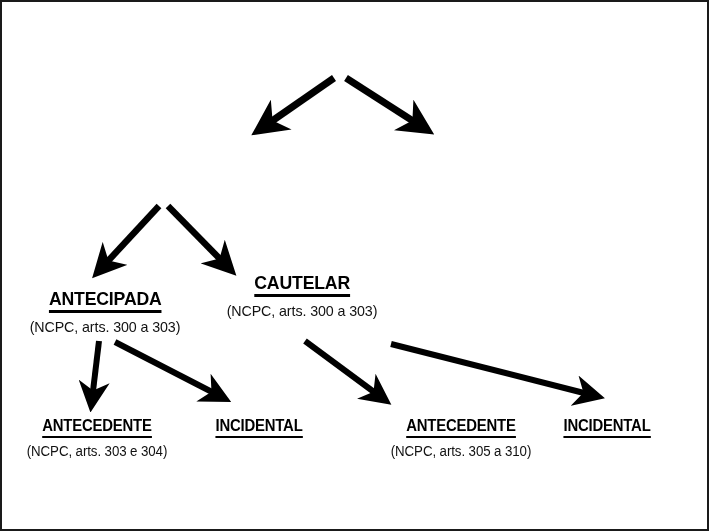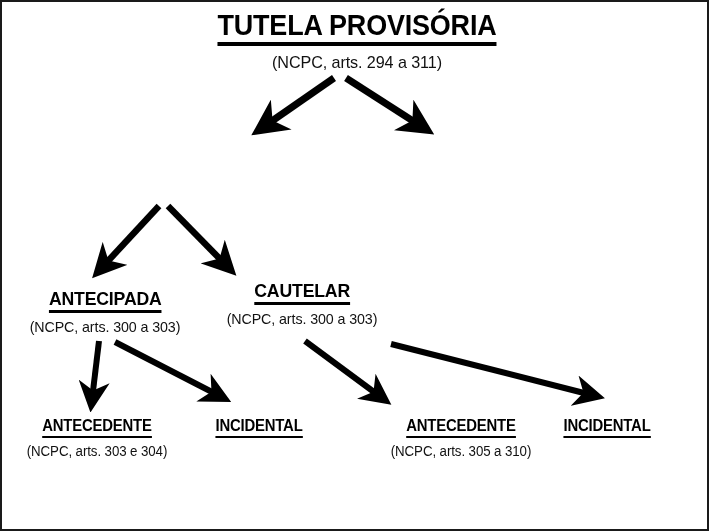--- a/index.html
+++ b/index.html
@@ -84,33 +84,29 @@
     <line x1="157" y1="204" x2="106" y2="259" stroke="#000000" stroke-width="6.5" marker-end="url(#arrowhead)"></line>
     <line x1="166" y1="204" x2="218" y2="257" stroke="#000000" stroke-width="6.5" marker-end="url(#arrowhead)"></line>
 
     <line x1="97" y1="339" x2="91" y2="389" stroke="#000000" stroke-width="6" marker-end="url(#arrowhead)"></line>
     <line x1="113" y1="340" x2="210" y2="390" stroke="#000000" stroke-width="6" marker-end="url(#arrowhead)"></line>
 
     <line x1="303" y1="339" x2="372" y2="390" stroke="#000000" stroke-width="6" marker-end="url(#arrowhead)"></line>
     <line x1="389" y1="342" x2="582" y2="391" stroke="#000000" stroke-width="6" marker-end="url(#arrowhead)"></line>
   </svg>
 
-  <div class="node tier-1" style="left:355px; top:7px;">
-    <span class="node-title">TUTELA PROVISÓRIA</span>
-    <span class="node-sub">(NCPC, arts. 294 a 311)</span>
-  </div>
 
 
 
   <div class="node tier-3" style="left:103px; top:286px;text-align:center;">
     <span class="node-title">ANTECIPADA</span>
     <span class="node-sub">(NCPC, arts. 300 a 303)</span>
   </div>
 
-  <div class="node tier-3" style="left:300px; top:278px;">
+  <div class="node tier-3" style="left:300px; top:270px;">
     <span class="node-title">CAUTELAR</span>
     <span class="node-sub">(NCPC, arts. 300 a 303)</span>
   </div>
 
   <div class="node tier-4" style="left:95px; top:415px;">
     <span class="node-title">ANTECEDENTE</span>
     <span class="node-sub">(NCPC, arts. 303 e 304)</span>
   </div>
 
   <div class="node tier-4 no-sub" style="left:257px; top:415px;">

